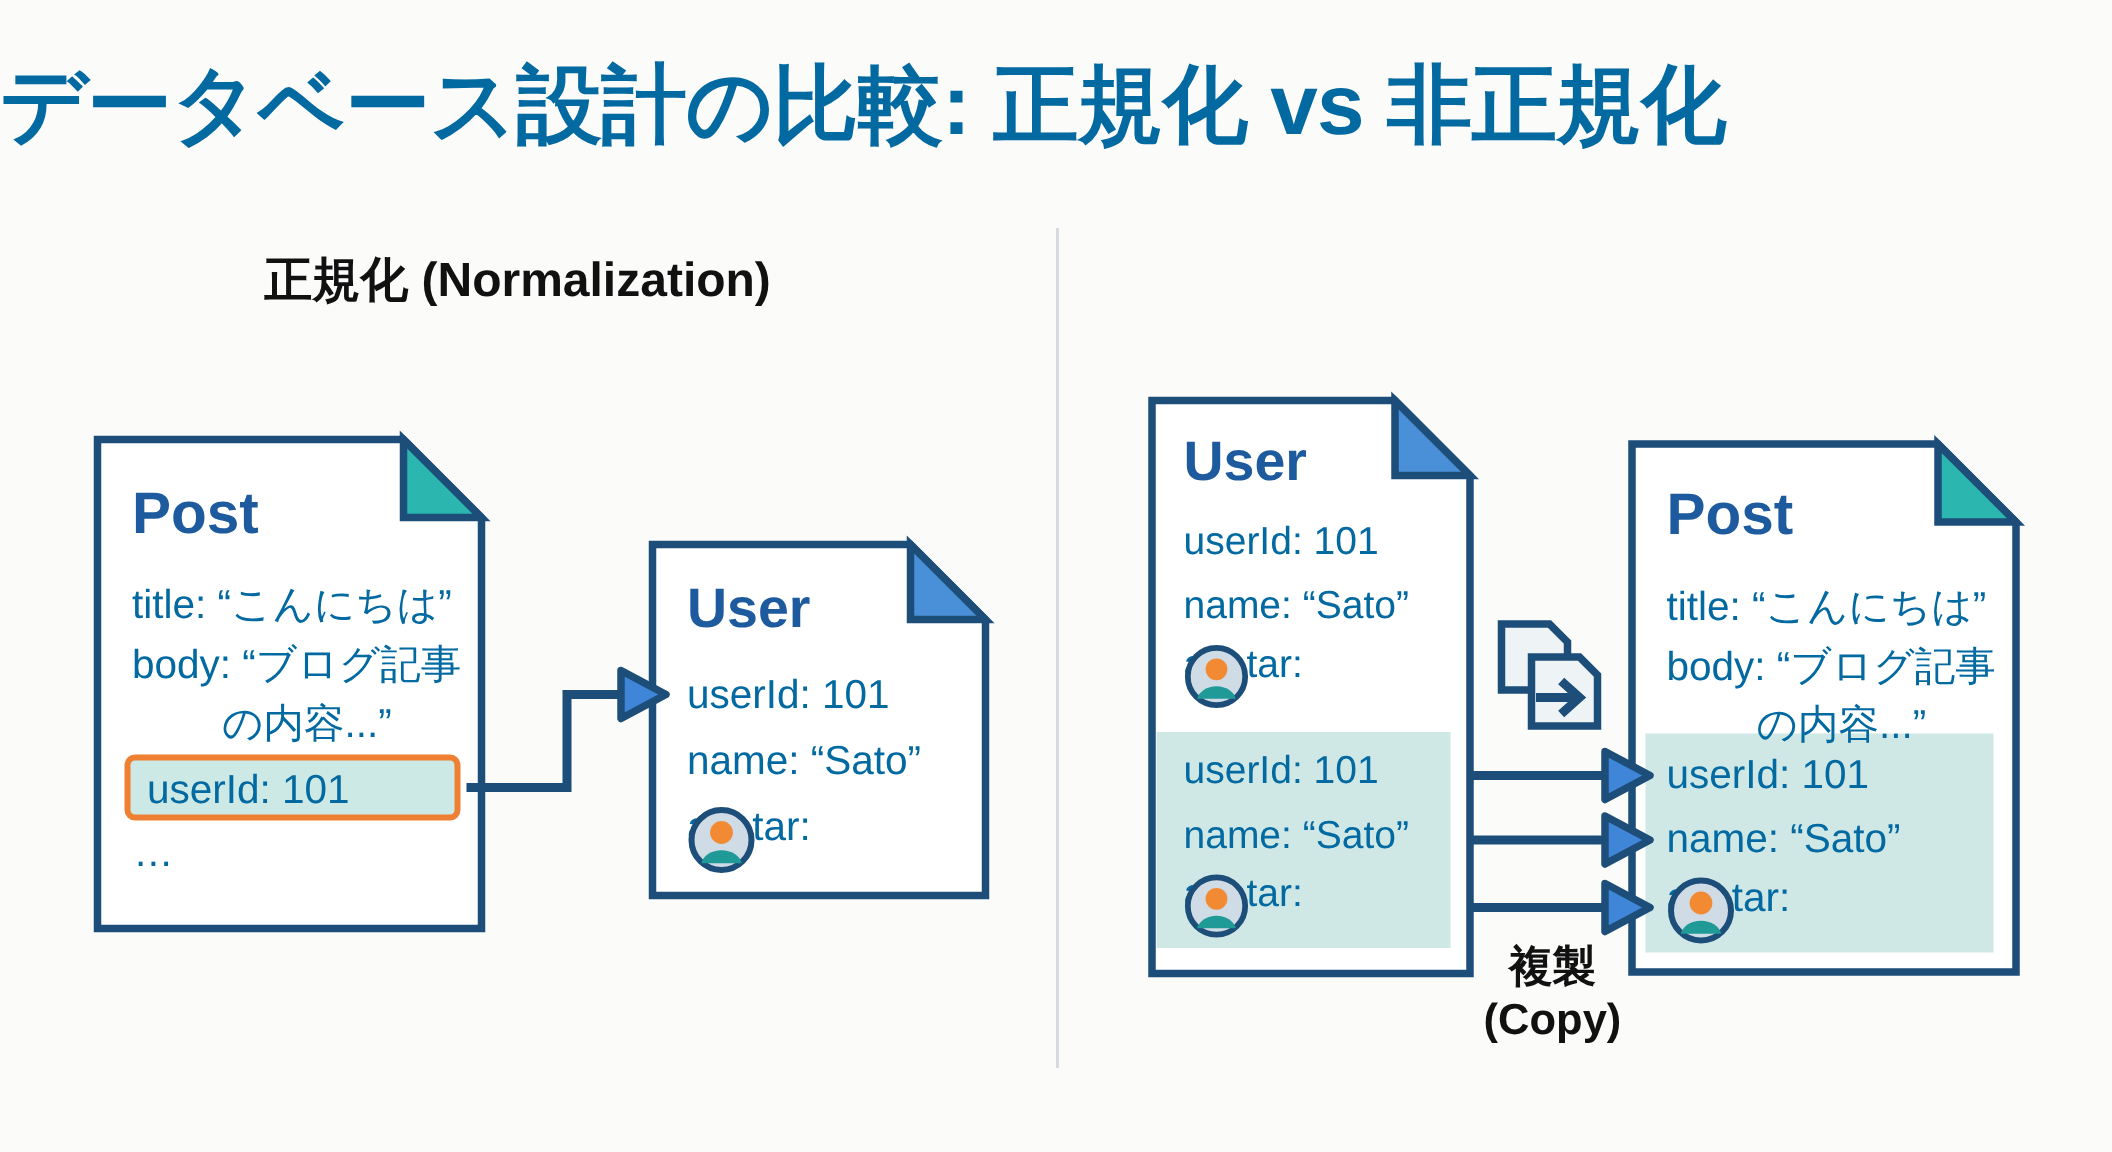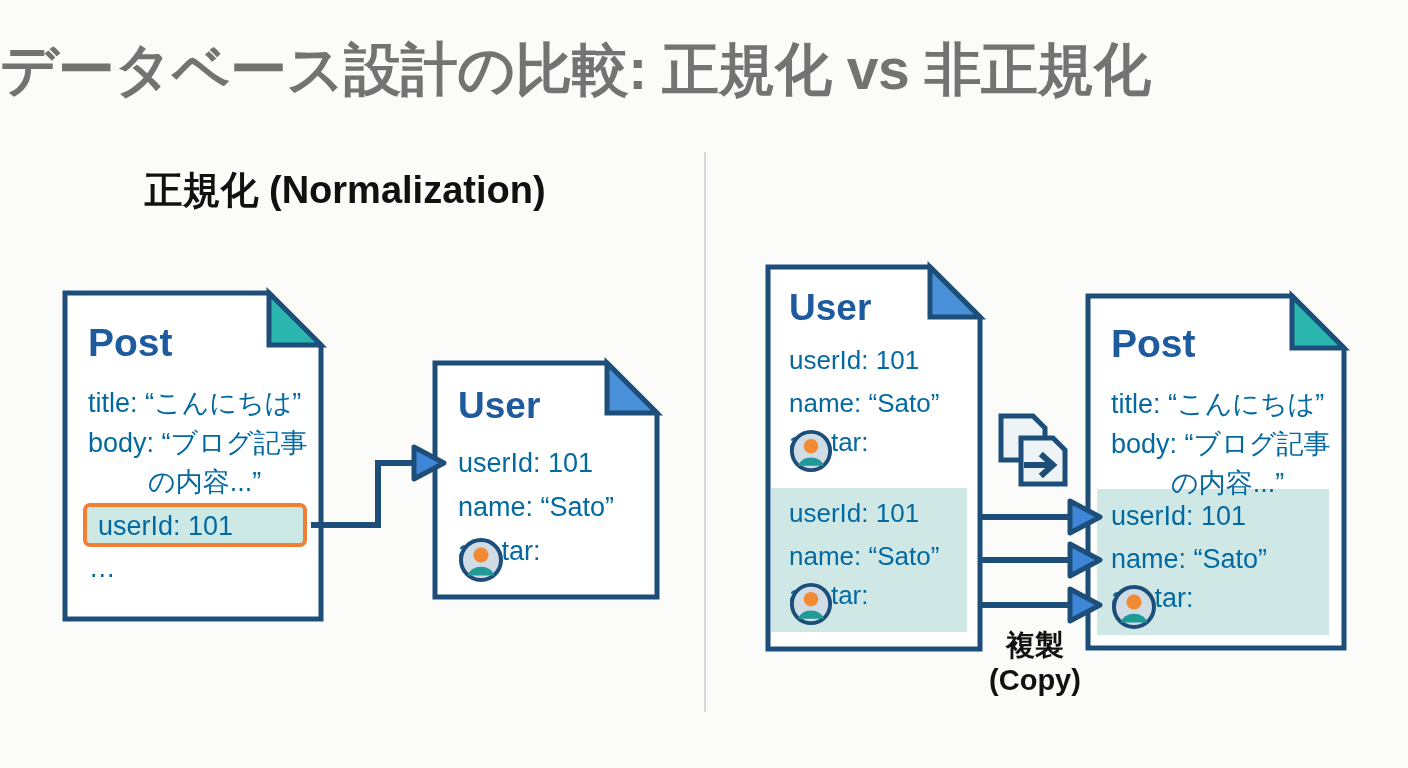--- a/index.html
+++ b/index.html
@@ -9,27 +9,27 @@
     font-family:"Liberation Sans","DejaVu Sans",sans-serif;
     position:relative;overflow:hidden;
     -webkit-font-smoothing:antialiased;
   }
   .stage{position:absolute;inset:0;}
 
   
   .title{
     position:absolute;left:0;top:32px;width:1140px;
     text-align:center;
-    font-size:57px;font-weight:bold;color:#737373;
+    font-size:57px;font-weight:bold;color:#0369a1;
     letter-spacing:-0.5px;white-space:nowrap;
   }
 
   
   .section-head{
-    position:absolute;font-size:38px;font-weight:bold;color:#111;
+    position:absolute;font-size:32px;font-weight:bold;color:#111;
     white-space:nowrap;text-align:center;
   }
   #head-left{left:0;top:165px;width:690px;}
   #head-right{left:718px;top:165px;width:690px;}
 
   
   .divider{
     position:absolute;left:704px;top:152px;width:2px;height:560px;
     background:#d7dadf;
   }

